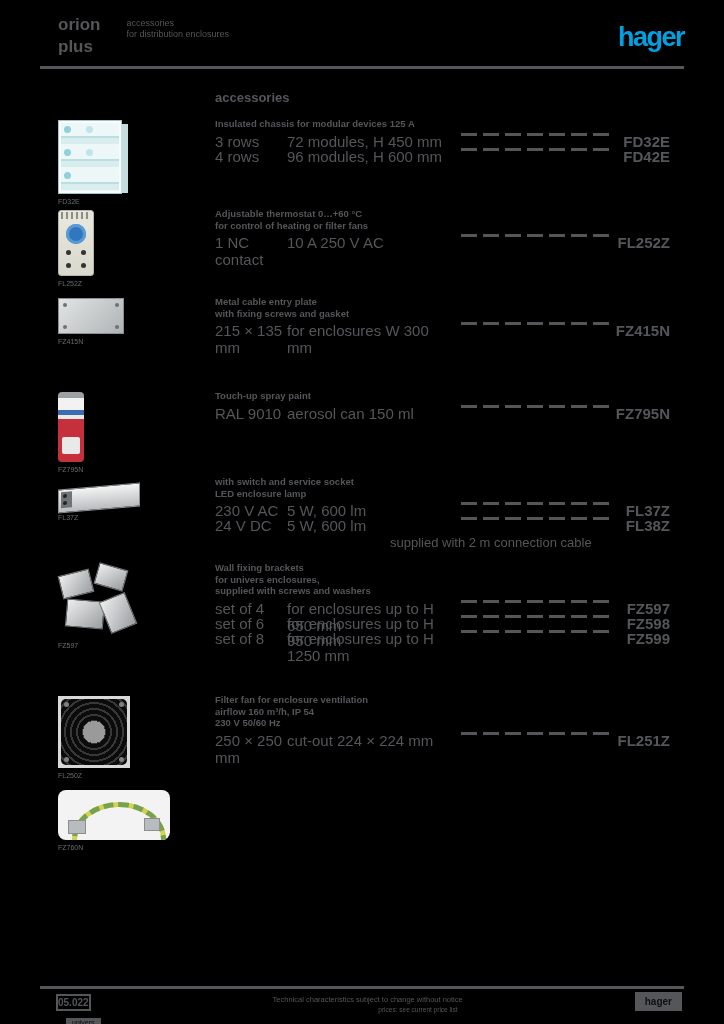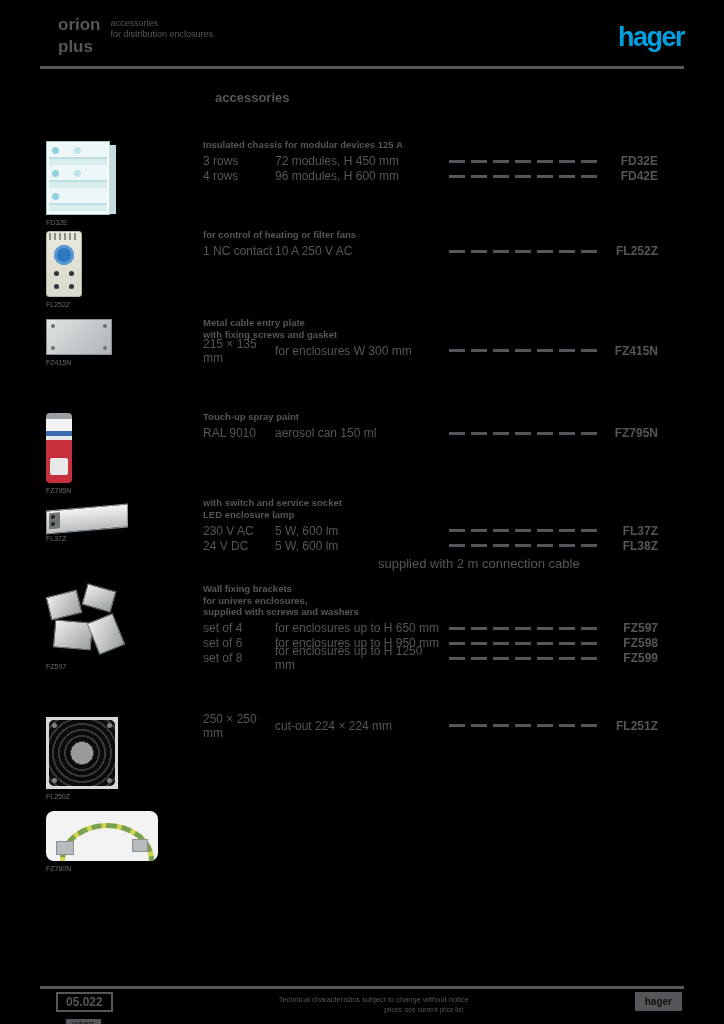--- a/index.html
+++ b/index.html
@@ -1,36 +1,36 @@
 <!DOCTYPE html>
 <html><head>
 <meta charset="utf-8">
 <style>
   html,body{margin:0;padding:0;background:#000;}
   #page{position:relative;width:724px;height:1024px;background:#000;overflow:hidden;
         font-family:"Liberation Sans", sans-serif;color:#54565a;}
   
   .header{position:absolute;left:58px;top:14px;width:626px;display:flex;
           justify-content:space-between;align-items:flex-start;}
-  .h-left{display:flex;gap:10px;}
+  .h-left{display:flex;gap:26px;}
   .h-title{font-weight:bold;font-size:17px;line-height:22px;}
   .h-sub{font-size:9px;line-height:11px;padding-top:4px;}
   .h-logo{color:#00a0e1;font-weight:bold;font-size:27px;letter-spacing:-1.5px;margin-top:8px;}
   .header-rule{position:absolute;left:40px;top:66px;width:644px;height:2.5px;background:#54565a;}
   .section-heading{position:absolute;left:215px;top:90px;font-weight:bold;font-size:13px;}
   
-  .row{position:absolute;left:28px;width:646px;margin-top:21px;}
+  .row{position:absolute;left:40px;width:646px;}
   .r1{top:118px}.r2{top:208px}.r3{top:296px}.r4{top:390px}
   .r5{top:476px}.r6{top:562px}.r7{top:694px}.r8{top:788px}
   .p-imgwrap{position:absolute;left:18px;top:2px;width:125px;}
   .p-caption{font-size:7px;color:#6a6c70;margin-top:4px;}
   .p-content{margin-left:175px;width:455px;}
   .p-title{font-weight:bold;font-size:9.5px;line-height:11.5px;}
   .p-table{margin-top:3px;}
-  .t-row{display:flex;align-items:center;height:15px;font-size:12px;}
+  .t-row{display:flex;height:15px;font-size:15px;}
   .t-label{flex:0 0 72px;}
   .t-desc{flex:0 0 168px;}
   .leader{flex:1;height:3px;margin:0 6px;
           background:repeating-linear-gradient(90deg,#54565a 0 16px,transparent 16px 22px);}
   .t-ref{flex:0 0 54px;text-align:right;font-weight:bold;}
   .p-note{font-size:13px;margin-top:3px;margin-left:175px;}
   
   .p-img{position:relative;}
   .p-img i{position:absolute;display:block;}
   .img-board{width:62px;height:72px;border:1px solid #9fc3c6;
@@ -73,21 +73,21 @@
     box-shadow:55px 0 0 #808080,0 55px 0 #808080,55px 55px 0 #808080;}
   .img-strap{width:112px;height:50px;background:#f3f3f3;border-radius:8px;overflow:hidden;}
   .img-strap i.a{left:14px;top:12px;width:84px;height:64px;border:5px solid #d3d44e;border-radius:50%;}
   .img-strap i.b{left:14px;top:12px;width:84px;height:64px;border:5px dashed #79a152;border-radius:50%;}
   .img-strap i.c{left:10px;top:30px;width:16px;height:12px;background:#b9bcbe;border:1px solid #8b8f92;}
   .img-strap i.d{right:10px;top:28px;width:14px;height:11px;background:#b9bcbe;border:1px solid #8b8f92;}
   
   .footer-rule{position:absolute;left:40px;top:986px;width:644px;height:3px;background:#54565a;}
   .footer{position:absolute;left:40px;top:992px;width:644px;display:flex;align-items:flex-start;}
   .f-left{margin-left:16px;}
-  .f-box{border:2px solid #54565a;font-size:12px;font-weight:bold;padding:1px 8px;display:inline-block;}
+  .f-box{border:2px solid #54565a;font-size:10px;font-weight:bold;padding:1px 0;display:inline-block;}
   .f-sub{background:#54565a;color:#0b0b0b;font-size:7px;padding:1px 6px;margin:2px 0 0 10px;display:inline-block;}
   .f-center{flex:1;text-align:center;font-size:7.5px;padding-top:3px;}
   .f-note2{font-size:6.5px;margin-top:2px;margin-left:52%;text-align:left;}
   .f-right{background:#54565a;color:#101010;font-weight:bold;font-size:10px;
            padding:4px 10px;margin-right:2px;}
 </style>
 </head>
 <body>
 
 <div id="page">
@@ -146,20 +146,21 @@
       <div class="p-img img-thermostat">
         <i class="a"></i>
         <i class="b"></i>
         <i class="c"></i>
         <i class="d"></i>
       </div>
       <div class="p-caption">FL252Z</div>
     </div>
     <div class="p-content">
       <div class="p-titles">
+            <div class="p-title">Adjustable thermostat 0…+60 °C</div>
             <div class="p-title">for control of heating or filter fans</div>
           </div>
       <div class="p-table">
             <div class="t-row">
               <span class="t-label">1 NC contact</span>
               <span class="t-desc">10 A 250 V AC</span>
               <span class="leader"></span>
               <span class="t-ref">FL252Z</span>
             </div>
           </div>
@@ -297,20 +298,25 @@
     <div class="p-imgwrap">
       <div class="p-img img-fan">
         <i class="a"></i>
         <i class="b"></i>
         <i class="c"></i>
         <i class="d"></i>
       </div>
       <div class="p-caption">FL250Z</div>
     </div>
     <div class="p-content">
+      <div class="p-titles">
+            <div class="p-title">Filter fan for enclosure ventilation</div>
+            <div class="p-title">airflow 160 m³/h, IP 54</div>
+            <div class="p-title">230 V 50/60 Hz</div>
+          </div>
       <div class="p-table">
             <div class="t-row">
               <span class="t-label">250 × 250 mm</span>
               <span class="t-desc">cut-out 224 × 224 mm</span>
               <span class="leader"></span>
               <span class="t-ref">FL251Z</span>
             </div>
           </div>
 
     </div>

